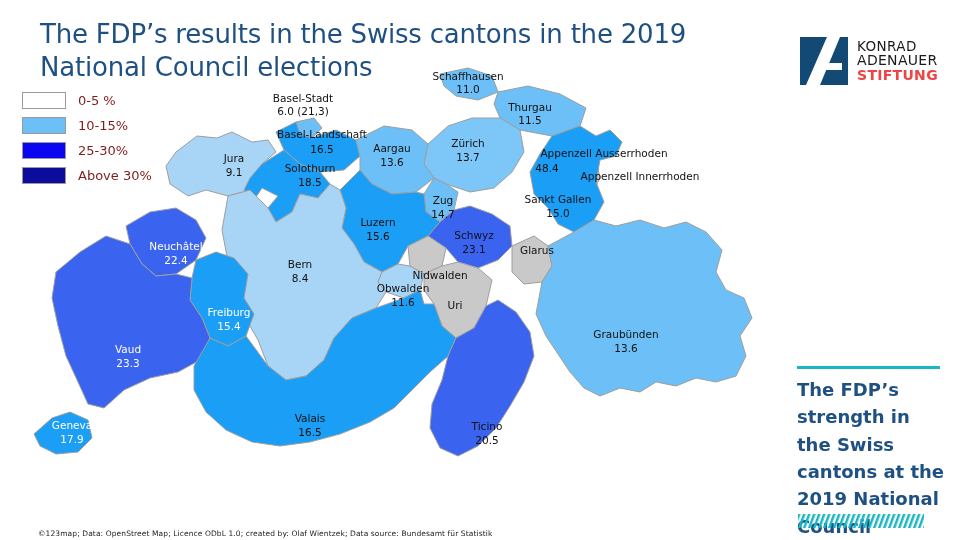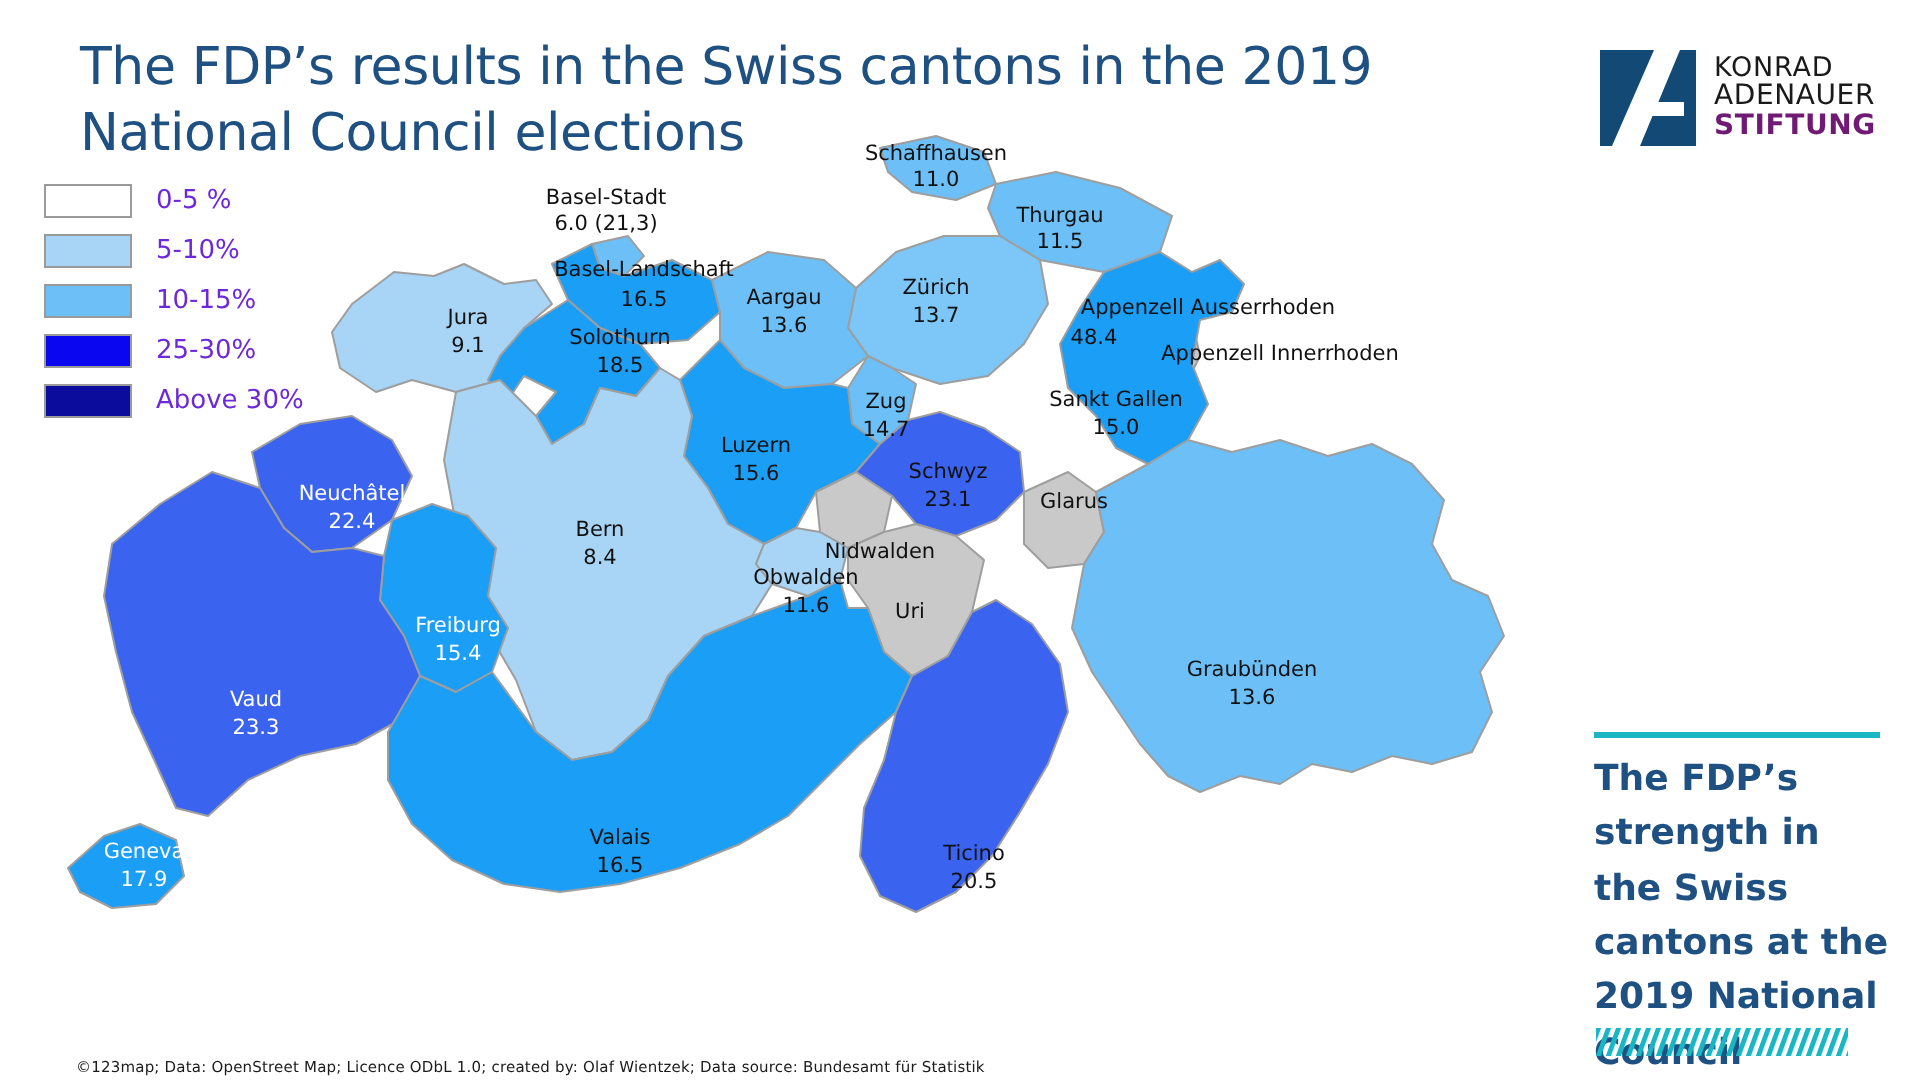--- a/index.html
+++ b/index.html
@@ -18,29 +18,29 @@
     font-size:26px;line-height:1.28;font-weight:normal;
     color:#1f5082;letter-spacing:-0.2px;
   }
 
   
   .legend{position:absolute;left:22px;top:88px;}
   .legend-row{display:flex;align-items:center;height:25px;}
   .swatch{
     width:44px;height:17px;border:1px solid #9a9a9a;margin-right:12px;box-sizing:border-box;
   }
-  .legend-label{font-size:13px;color:#6d28d9;white-space:nowrap;}
-
-  
-  .logo{position:absolute;left:800px;top:25px;display:flex;align-items:center;}
+  .legend-label{font-size:13px;color:#7f1d1d;white-space:nowrap;}
+
+  
+  .logo{position:absolute;left:800px;top:37px;display:flex;align-items:center;}
   .logo-mark{width:48px;height:48px;position:relative;margin-right:9px;}
   .logo-text{line-height:1.08;}
   .logo-l1{font-size:13.5px;color:#1a1a1a;letter-spacing:.4px;}
   .logo-l2{font-size:14px;color:#1a1a1a;letter-spacing:.3px;font-weight:normal;}
-  .logo-l3{font-size:14px;color:#701a75;letter-spacing:.3px;font-weight:bold;}
+  .logo-l3{font-size:14px;color:#ef4444;letter-spacing:.3px;font-weight:bold;}
 
   
   .caption-rule{position:absolute;left:797px;top:366px;width:143px;height:3px;background:#19b6c4;}
   .caption{
     position:absolute;left:797px;top:376px;width:152px;
     font-size:18px;line-height:1.52;font-weight:bold;color:#1f5082;
   }
 
   
   .hatch{position:absolute;left:798px;top:513px;width:126px;height:14px;}
@@ -64,24 +64,20 @@
 <body>
 
 <div id="page">
 
   <div class="title">The FDP’s results in the Swiss cantons in the 2019 National Council elections</div>
 
   <div class="legend">
     <div class="legend-row">
       <span class="swatch" id="sw0" style="background: rgb(255, 255, 255);"></span>
       <span class="legend-label">0-5 %</span>
-    </div>
-    <div class="legend-row">
-      <span class="swatch" id="sw1" style="background: rgb(168, 212, 245);"></span>
-      <span class="legend-label">5-10%</span>
     </div>
     <div class="legend-row">
       <span class="swatch" id="sw2" style="background: rgb(108, 192, 247);"></span>
       <span class="legend-label">10-15%</span>
     </div>
     <div class="legend-row">
       <span class="swatch" id="sw5" style="background: rgb(10, 6, 239);"></span>
       <span class="legend-label">25-30%</span>
     </div>
     <div class="legend-row">

